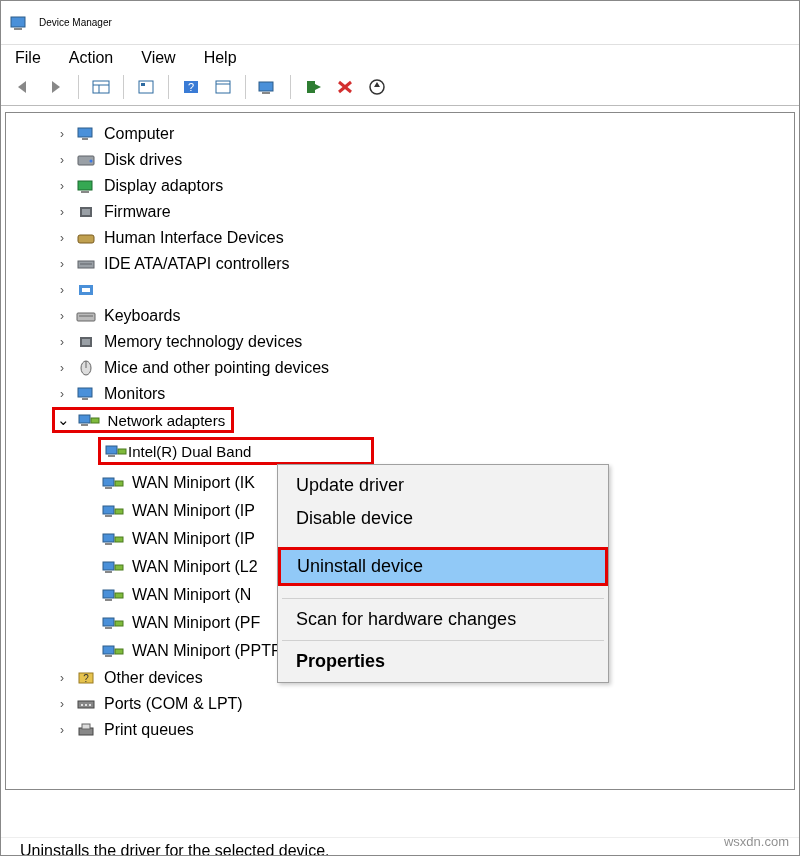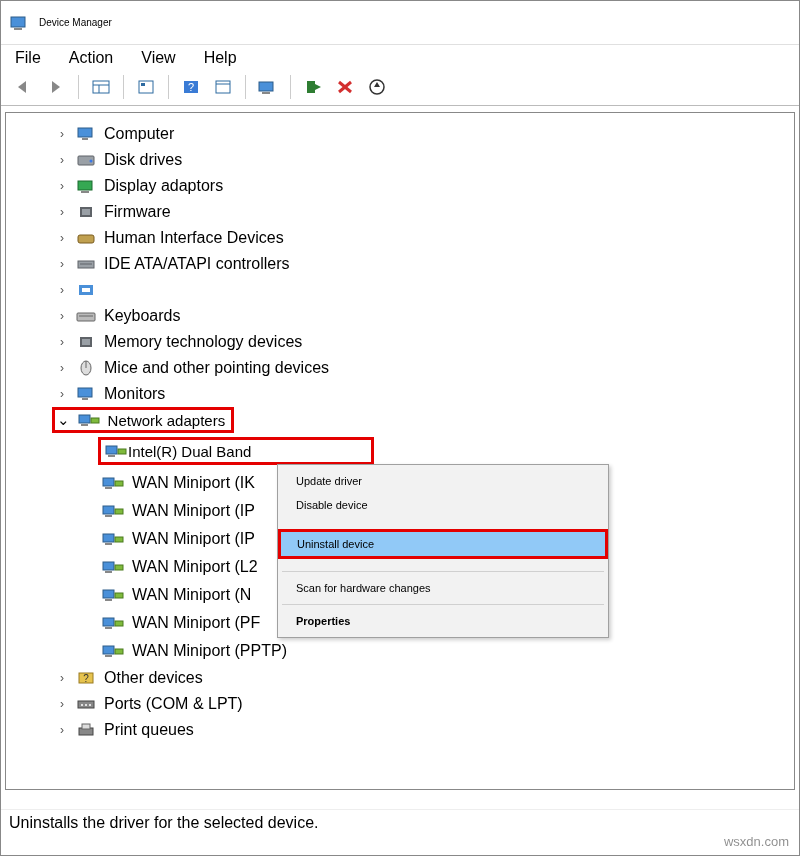--- a/index.html
+++ b/index.html
@@ -78,35 +78,35 @@
   font-size: 16px;
   white-space: nowrap;
 }
 .child .icon { width: 22px; height: 18px; display:flex; align-items:center; justify-content:center;}
 .hl-red { border: 3px solid #e40000; }
 .context {
   position: absolute;
   background: #f2f2f2;
   border: 1px solid #a0a0a0;
   box-shadow: 2px 2px 4px rgba(0,0,0,.2);
-  font-size: 11px;
+  font-size: 18px;
   padding: 4px 2px;
 }
 .context .citem {
   padding: 6px 28px 6px 16px;
   white-space: nowrap;
 }
 .context .chl { background: #91c9f7; }
 .context .csep { height: 1px; background: #d0d0d0; margin: 4px 2px; }
 .context .cbold { font-weight: 700; }
 .status {
   position: absolute;
   left: 0; right: 0; bottom: 0;
-  height: 46px;
-  padding: 4px 8px;
+  height: 18px;
+  padding: 4px 19px;
   font-size: 16px;
   background: #fff;
   border-top: 1px solid #eee;
 }
 .watermark {
   position: absolute;
   right: 10px; bottom: 6px;
   font-size: 13px;
   color: rgba(0,0,0,.45);
 }

